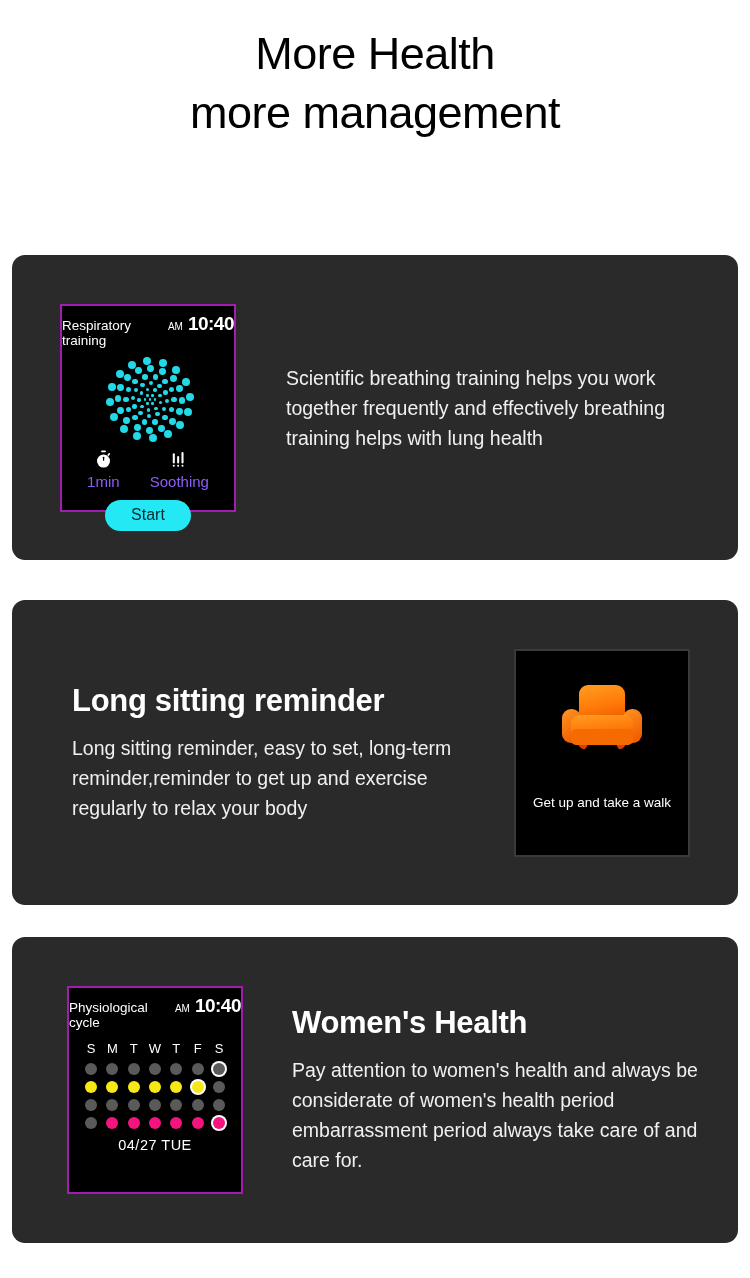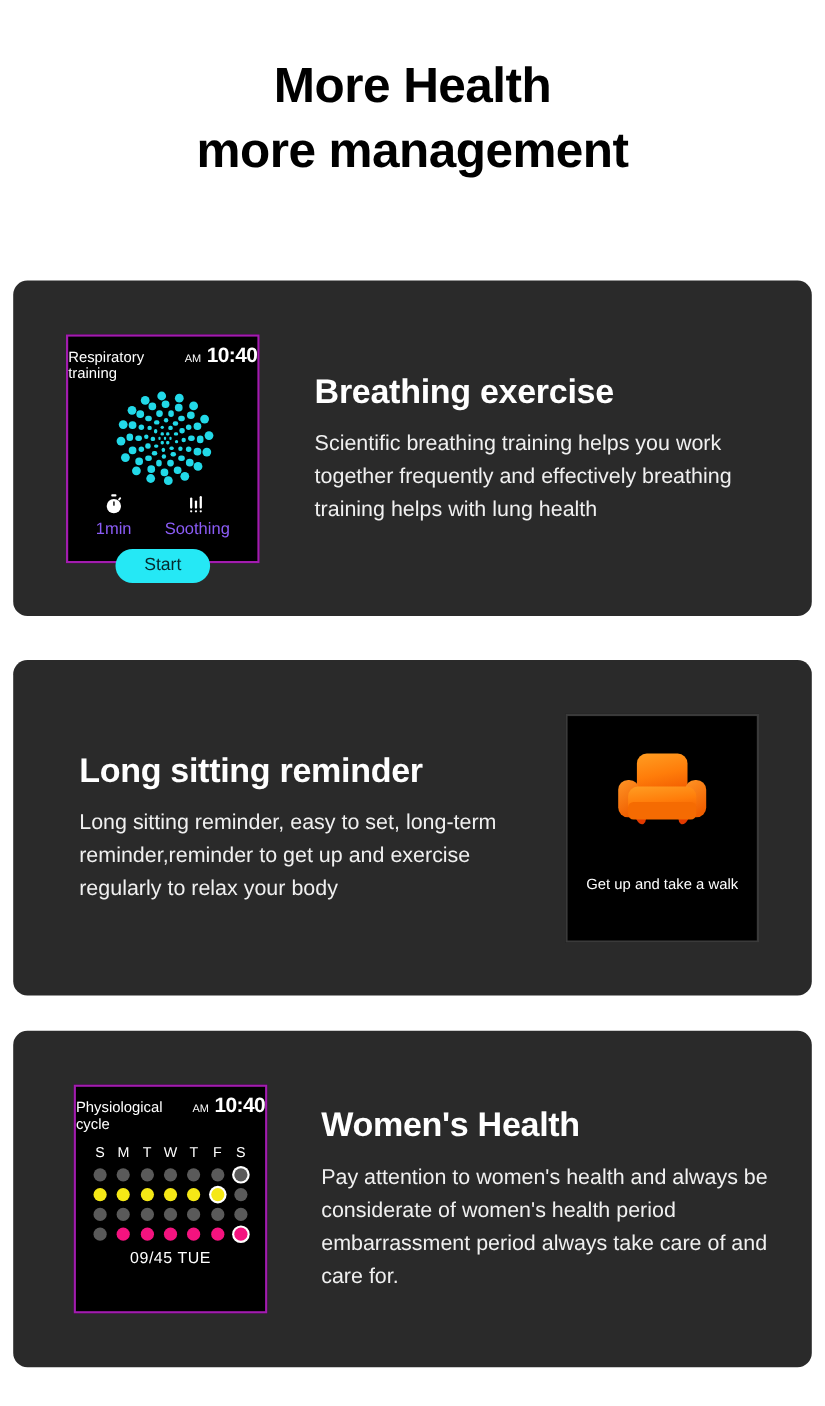--- a/index.html
+++ b/index.html
@@ -8,23 +8,23 @@
     height: 1278px;
     background: #ffffff;
     font-family: "Liberation Sans", sans-serif;
     overflow: hidden;
   }
   .page { position: relative; width: 750px; height: 1278px; background: #fff; }
 
   
   .heading {
     text-align: center;
-    padding-top: 48px;
+    padding-top: 24px;
     color: #000;
-    font-weight: bold;
+    font-weight: normal;
     letter-spacing: -0.5px;
   }
   .heading .line1 { font-size: 45px; line-height: 60px; }
   .heading .line2 { font-size: 45px; line-height: 58px; }
 
   
   .card {
     position: absolute;
     left: 12px;
     width: 726px;
@@ -276,21 +276,20 @@
             </div>
           </div>
 
           <div class="start-wrap">
             <button class="start-btn">Start</button>
           </div>
         </div>
       </div>
 
       <div class="copy" style="padding-left: 50px;">
-        <div class="card-title">Breathing exercise</div>
         <div class="card-desc">Scientific breathing training helps you work together frequently and effectively breathing training helps with lung health</div>
       </div>
     </div>
   </div>
 
   <div class="card" id="card-sitting">
     <div class="card-inner reverse" style="padding: 0 48px 0 60px;">
       <div class="copy" style="padding-right: 26px;">
         <div class="card-title">Long sitting reminder</div>
         <div class="card-desc">Long sitting reminder, easy to set, long-term reminder,reminder to get up and exercise regularly to relax your body</div>
@@ -385,21 +384,21 @@
                   <b class="pink"></b>
                   <b class="pink"></b>
                   <b class="pink"></b>
                   <b class="pink"></b>
                   <b class="pink"></b>
                   <b class="pink ring"></b>
                 </div>
               </div>
           </div>
 
-          <div class="cal-date">09/45   TUE</div>
+          <div class="cal-date">04/27   TUE</div>
         </div>
       </div>
 
       <div class="copy" style="padding-left: 49px;">
         <div class="card-title">Women's Health</div>
         <div class="card-desc">Pay attention to women's health and always be considerate of women's health period embarrassment period always take care of and care for.</div>
       </div>
     </div>
   </div>
 

